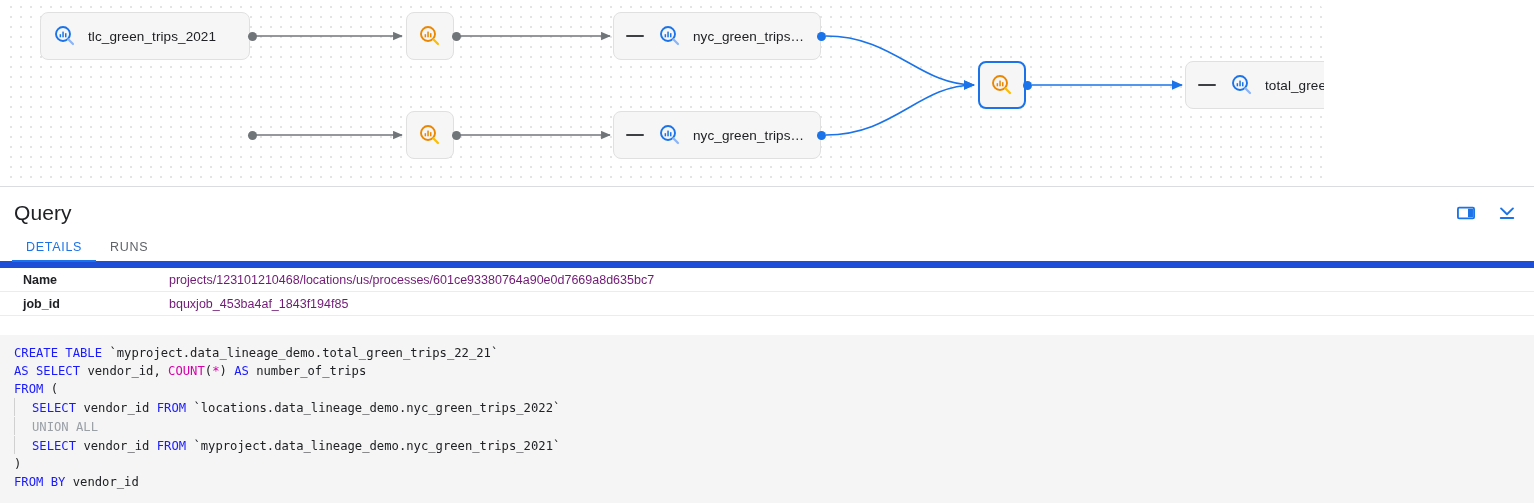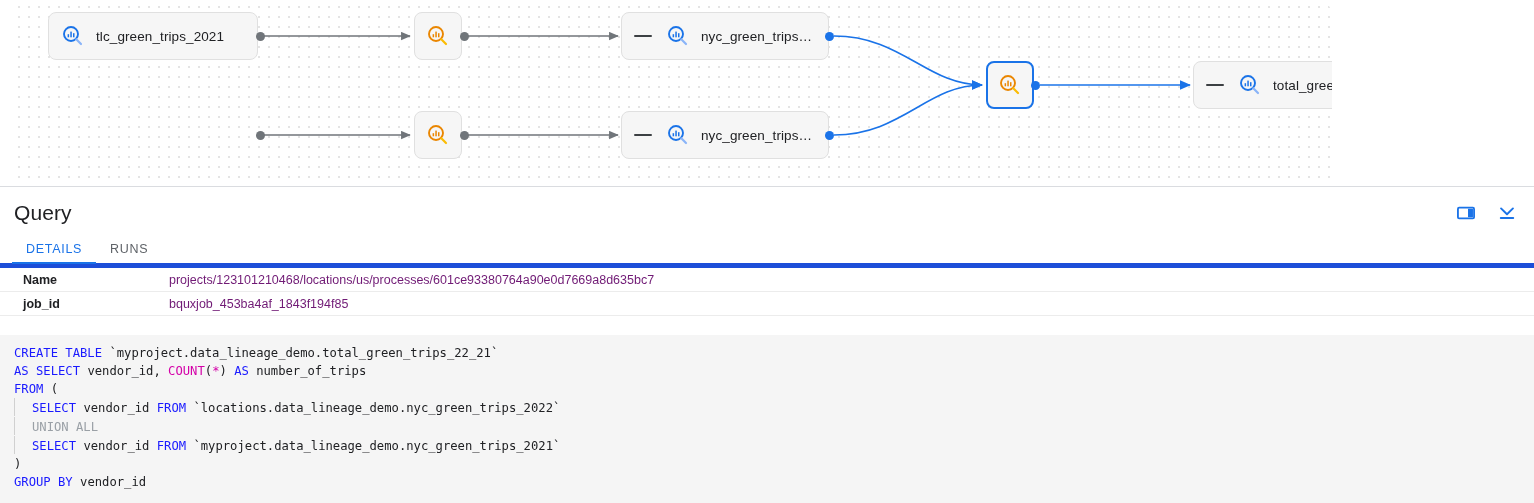--- a/index.html
+++ b/index.html
@@ -11,21 +11,21 @@
     width: 1534px;
     height: 503px;
     font-family: "Liberation Sans", sans-serif;
     overflow: hidden;
     position: relative;
   }
 
   
   #lineage-canvas {
     position: absolute;
-    left: 12px; top: 0;
+    left: 4px; top: 0;
     width: 1320px;
     height: 187px;
     background-color: #ffffff;
     background-image: radial-gradient(#e4e4e4 1.1px, transparent 1.2px);
     background-size: 10px 10px;
     background-position: 2px 2px;
     overflow: hidden;
     border-radius: 15px;
   }
 
@@ -146,21 +146,21 @@
   }
   .hdr-icon {
     width: 22px;
     height: 22px;
     display: block;
     cursor: pointer;
   }
 
   #tabs-row {
     height: 29px;
-    border-bottom: 5px solid #1d4ed8;
+    border-bottom: 7px solid #1d4ed8;
     display: flex;
     align-items: flex-end;
     padding-left: 12px;
     box-sizing: border-box;
   }
   .tab {
     position: relative;
     font-size: 12.5px;
     letter-spacing: .7px;
     color: #5f6368;
@@ -389,15 +389,15 @@
   </div>
 
   <div id="sql-block">
     <pre id="sql-code"><span class="kw">CREATE TABLE </span><span class="ident">`myproject.data_lineage_demo.total_green_trips_22_21`</span>
 <span class="kw">AS SELECT </span><span class="ident">vendor_id, </span><span class="fn">COUNT</span><span class="ident">(</span><span class="fn">*</span><span class="ident">) </span><span class="kw">AS </span><span class="ident">number_of_trips</span>
 <span class="kw">FROM </span><span class="ident">(</span>
 <span class="indent-line"></span><span class="kw">SELECT </span><span class="ident">vendor_id </span><span class="kw">FROM </span><span class="ident">`locations.data_lineage_demo.nyc_green_trips_2022`</span>
 <span class="indent-line"></span><span class="dim">UNION ALL</span>
 <span class="indent-line"></span><span class="kw">SELECT </span><span class="ident">vendor_id </span><span class="kw">FROM </span><span class="ident">`myproject.data_lineage_demo.nyc_green_trips_2021`</span>
 <span class="ident">)</span>
-<span class="kw">GROUP BY </span><span class="ident">vendor_id</span></pre>
+<span class="kw">FROM BY </span><span class="ident">vendor_id</span></pre>
   </div>
 </div>
 
 </body></html>

